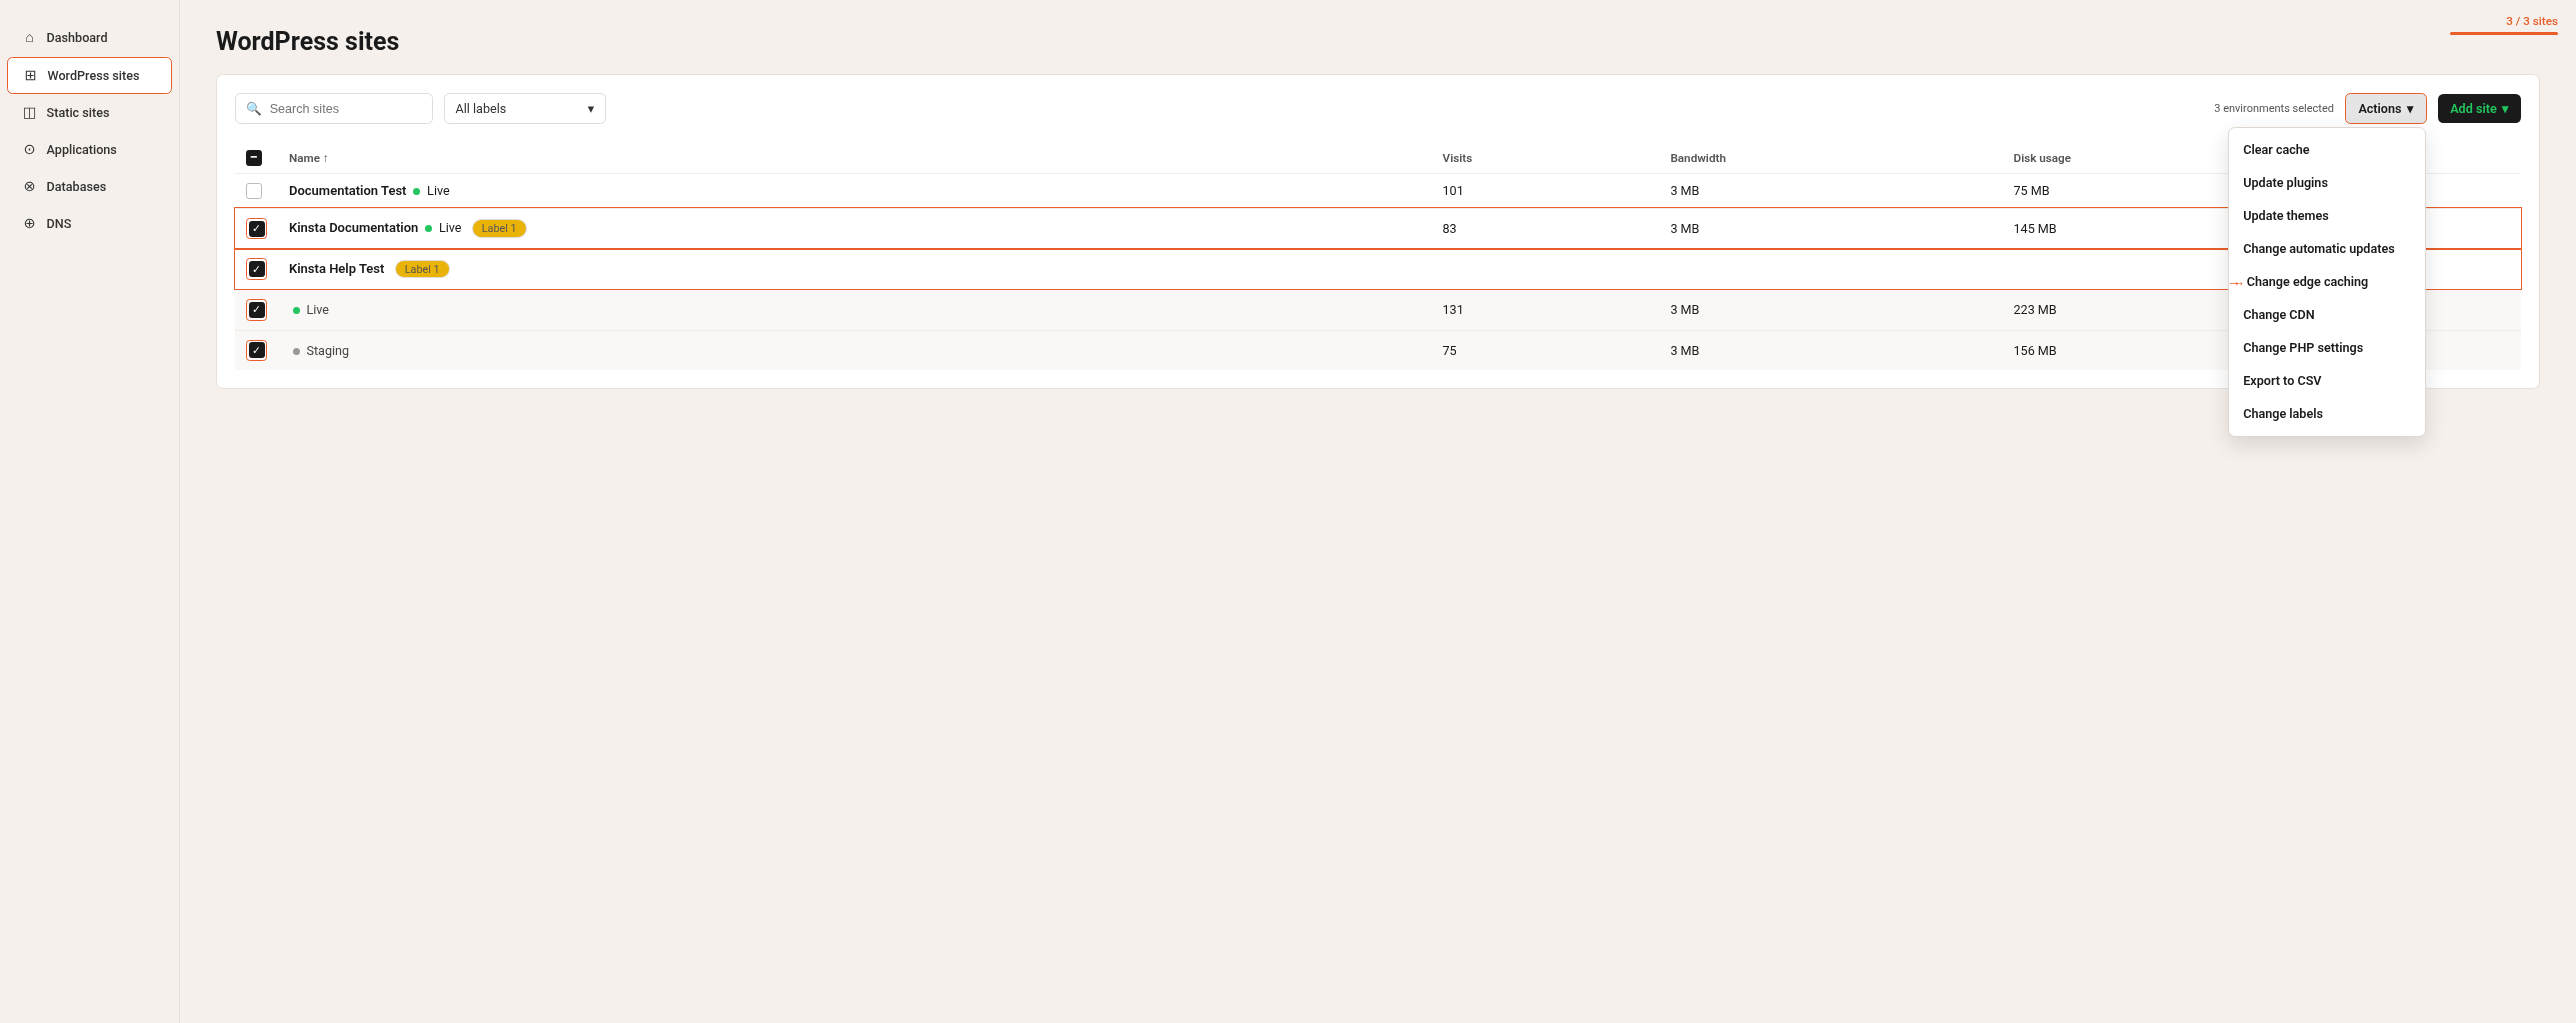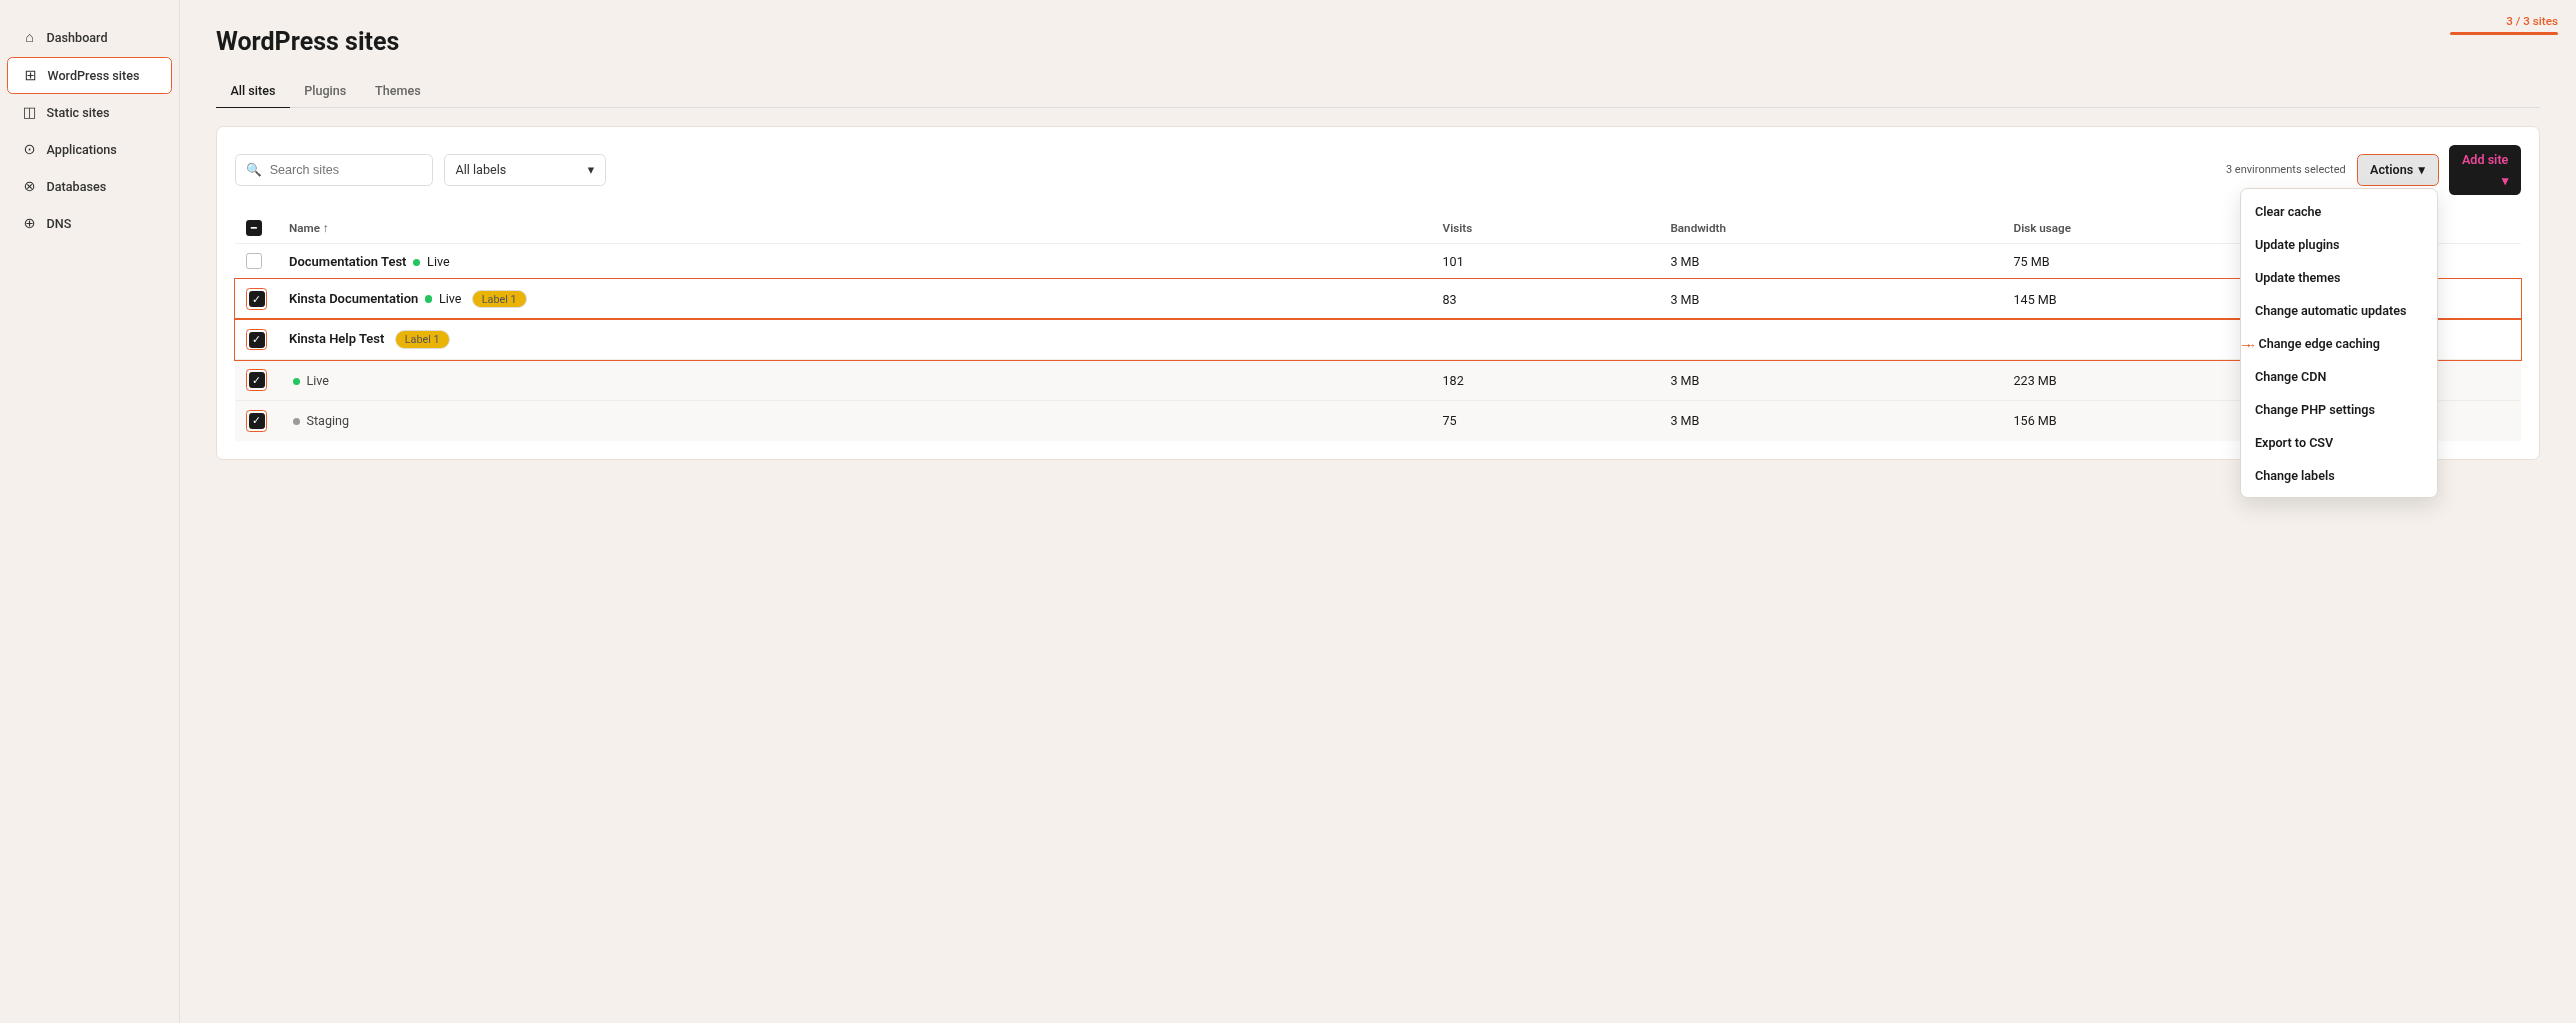--- a/index.html
+++ b/index.html
@@ -167,28 +167,27 @@
       color: #1a1a1a;
       background: #e5e5e5;
       position: relative;
     }
 
     .add-site-btn {
       display: flex;
       align-items: flex-end;
       gap: 5.4px;
       background: #1a1a1a;
-      color: #ec4899;
+      color: #22c55e;
       border: none;
       border-radius: 5.4px;
       padding: 7.2px 12.6px;
       cursor: pointer;
       font-size: 12.6px;
       font-weight: 600;
-      flex-direction: column;
     }
 
     
     .dropdown-menu {
       position: absolute;
       top: calc(100% + 3.6px);
       right: 0;
       background: #fff;
       border: 0.9px solid #e0d8d0;
       border-radius: 7.2px;
@@ -334,31 +333,20 @@
     <span class="sidebar-icon">⊕</span>
     <span>DNS</span>
   </div>
 </div>
 
 <div class="main">
   <h1 class="page-title">WordPress sites</h1>
   <div class="sites-count">3 / 3 sites</div>
   <div class="sites-count-bar"></div>
 
-  <div class="tabs">
-    <div class="tab active">
-      <span>All sites</span>
-    </div>
-    <div class="tab">
-      <span>Plugins</span>
-    </div>
-    <div class="tab">
-      <span>Themes</span>
-    </div>
-  </div>
 
   <div class="table-container">
 
     <div class="toolbar">
       <div class="search-box">
         <span class="search-icon-char">🔍</span>
         <input type="text" placeholder="Search sites" style="">
       </div>
       <div class="label-select">
         <span>All labels</span>
@@ -484,21 +472,21 @@
         <tr class="sub-row">
           <td class="checkbox-cell">
             <div style="border: 1.8px solid #e85d2a; border-radius: 3.6px; padding: 1.8px; display: inline-flex;">
               <div class="checkbox checked">✓</div>
             </div>
           </td>
           <td class="sub-name">
             <span class="live-dot"></span>
             <span>Live</span>
           </td>
-          <td>182</td>
+          <td>131</td>
           <td>3 MB</td>
           <td>223 MB</td>
           <td>8</td>
         </tr>
 
         <tr class="sub-row">
           <td class="checkbox-cell">
             <div style="border: 1.8px solid #e85d2a; border-radius: 3.6px; padding: 1.8px; display: inline-flex;">
               <div class="checkbox checked">✓</div>
             </div>

